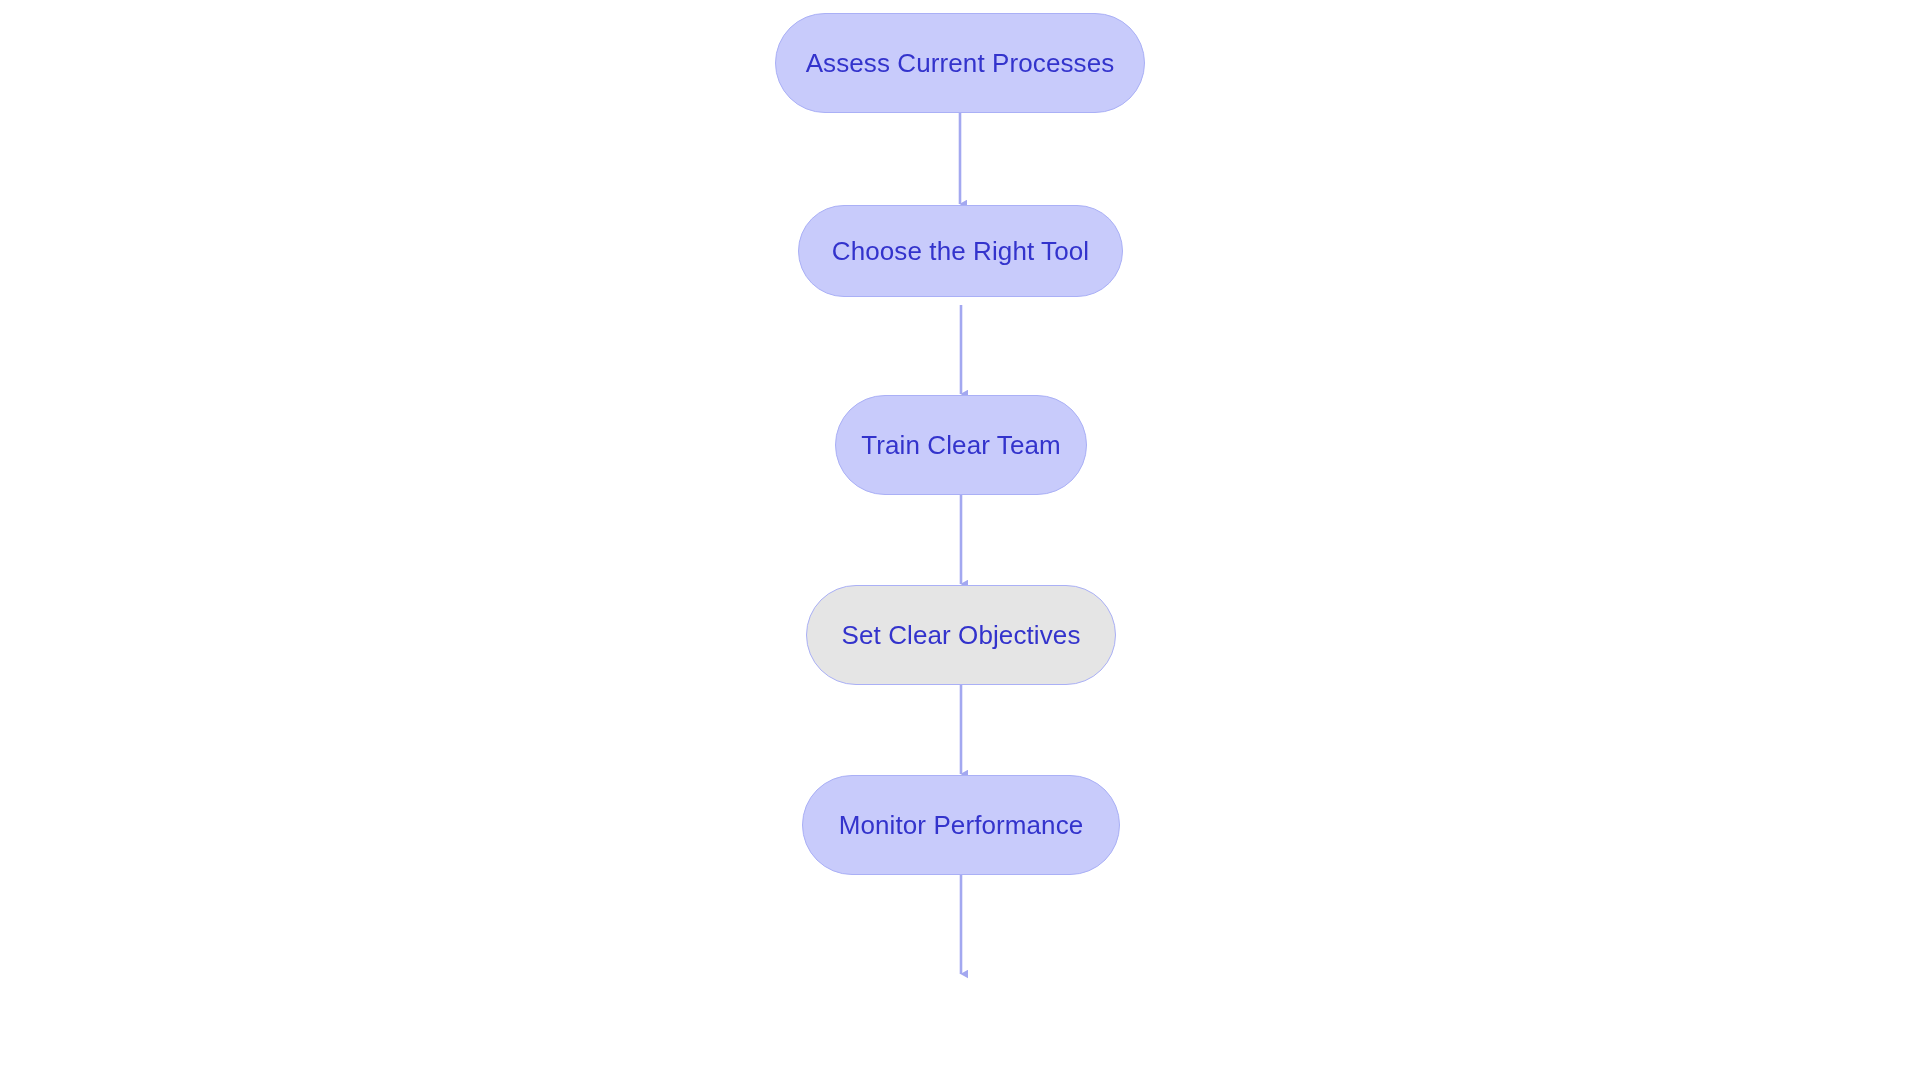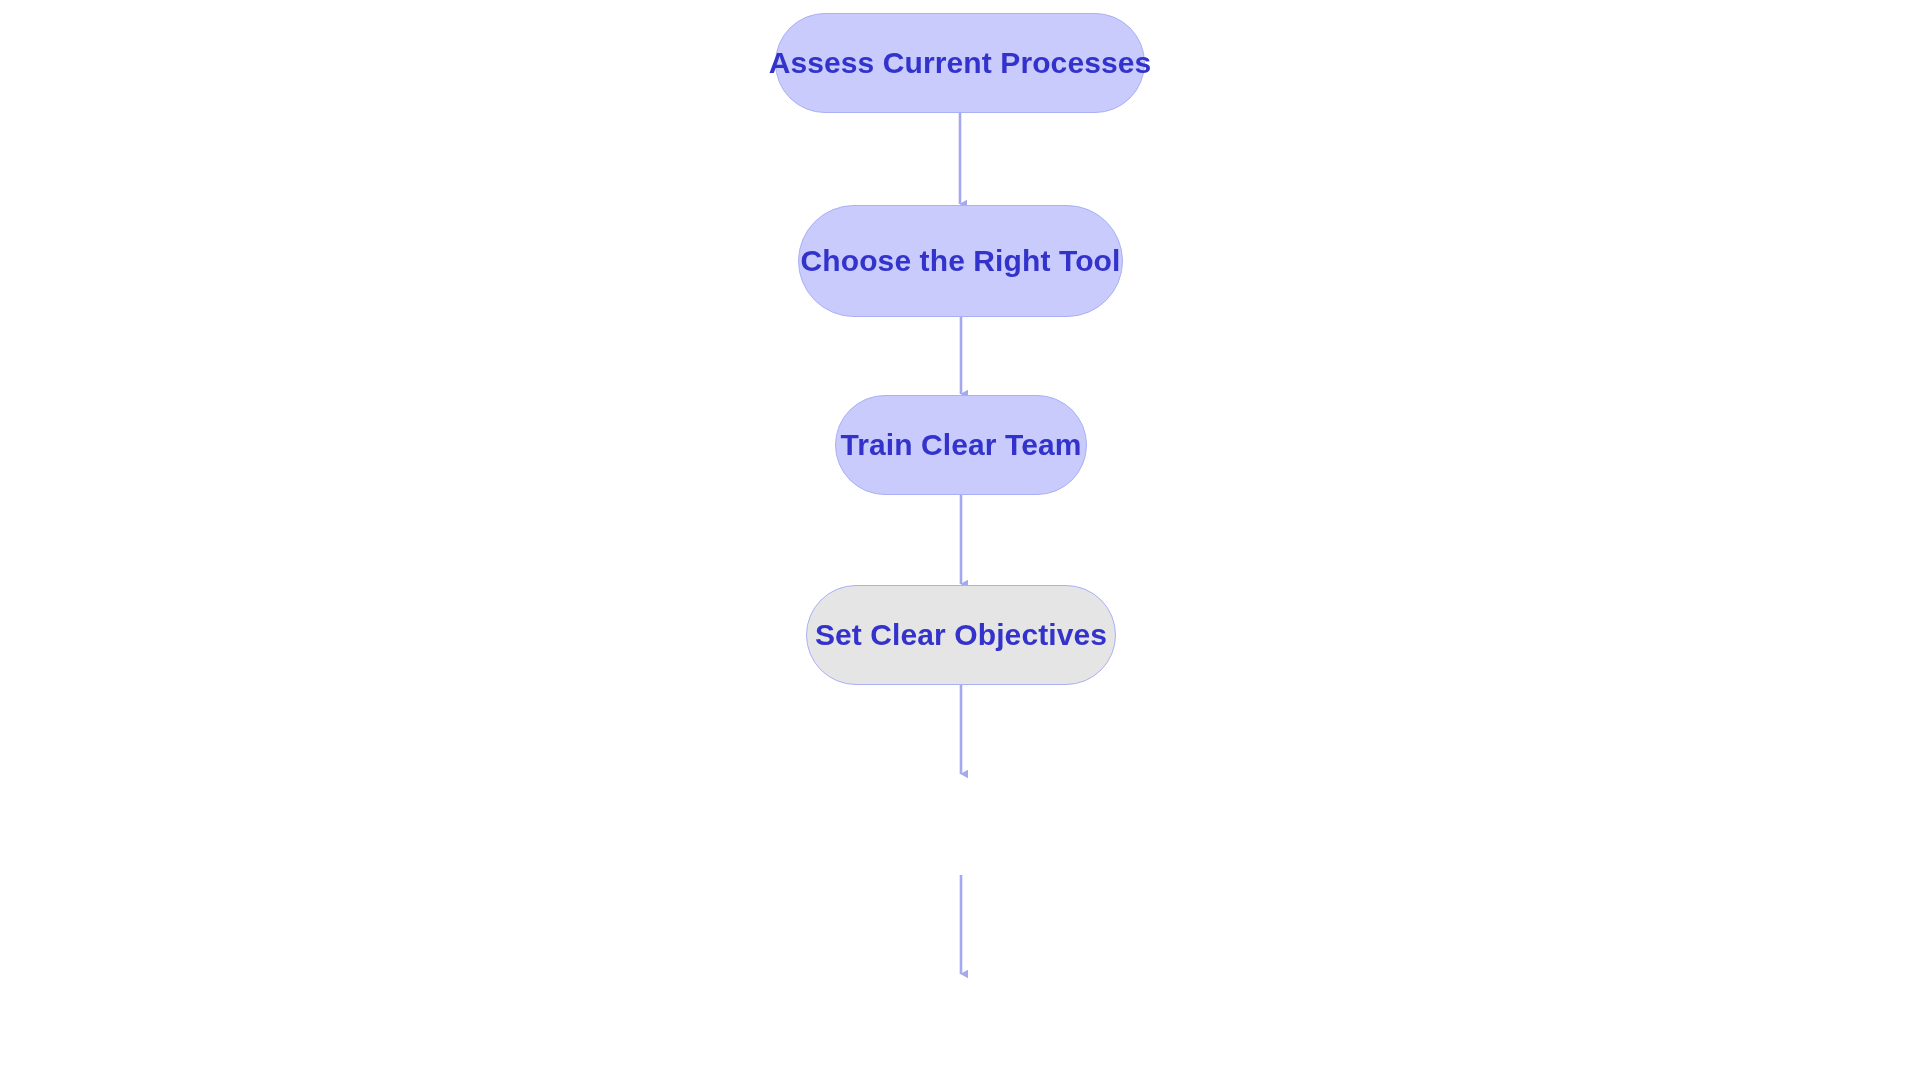--- a/index.html
+++ b/index.html
@@ -38,22 +38,22 @@
     justify-content: center;
     background: #c8cbfb;
     border: 1.6px solid #aab0f6;
     border-radius: 999px;
     z-index: 2;
   }
 
   .node-label {
     color: #3333cc;
     font-family: "Liberation Sans", sans-serif;
-    font-size: 30px;
-    font-weight: 700;
+    font-size: 26px;
+    font-weight: 400;
     letter-spacing: 0.1px;
     white-space: nowrap;
     line-height: 1;
     user-select: none;
   }
 </style>
 </head>
 <body>
 
 <div id="flow-canvas" style="background: rgb(255, 255, 255);">
@@ -70,27 +70,30 @@
         <line x1="961" y1="495" x2="961" y2="584" stroke="#a3a8f0" stroke-width="2.6" marker-end="url(#arrowhead)"></line>
         <line x1="961" y1="685" x2="961" y2="774" stroke="#a3a8f0" stroke-width="2.6" marker-end="url(#arrowhead)"></line>
         <line x1="961" y1="875" x2="961" y2="974" stroke="#a3a8f0" stroke-width="2.6" marker-end="url(#arrowhead)"></line>
       </g>
   </svg>
 
   <div class="node" style="left: 775px; top: 13px; width: 370px; height: 100px; background: rgb(200, 203, 251); border-color: rgb(170, 176, 246);">
     <span class="node-label" style="color: rgb(51, 51, 204);">Assess Current Processes</span>
   </div>
 
-  <div class="node" style="left: 798px; top: 205px; width: 325px; height: 112px; background: rgb(200, 203, 251); border-color: rgb(170, 176, 246);">
+  <div class="node" style="left: 798px; top: 205px; width: 325px; height: 92px; background: rgb(200, 203, 251); border-color: rgb(170, 176, 246);">
     <span class="node-label" style="color: rgb(51, 51, 204);">Choose the Right Tool</span>
   </div>
 
   <div class="node" style="left: 835px; top: 395px; width: 252px; height: 100px; background: rgb(200, 203, 251); border-color: rgb(170, 176, 246);">
     <span class="node-label" style="color: rgb(51, 51, 204);">Train Clear Team</span>
   </div>
 
   <div class="node" style="left: 806px; top: 585px; width: 310px; height: 100px; background: #e5e5e5; border-color: rgb(170, 176, 246);">
     <span class="node-label" style="color: rgb(51, 51, 204);">Set Clear Objectives</span>
   </div>
 
+  <div class="node" style="left: 802px; top: 775px; width: 318px; height: 100px; background: rgb(200, 203, 251); border-color: rgb(170, 176, 246);">
+    <span class="node-label" style="color: rgb(51, 51, 204);">Monitor Performance</span>
+  </div>
 
 
 </div>
 
 </body></html>

